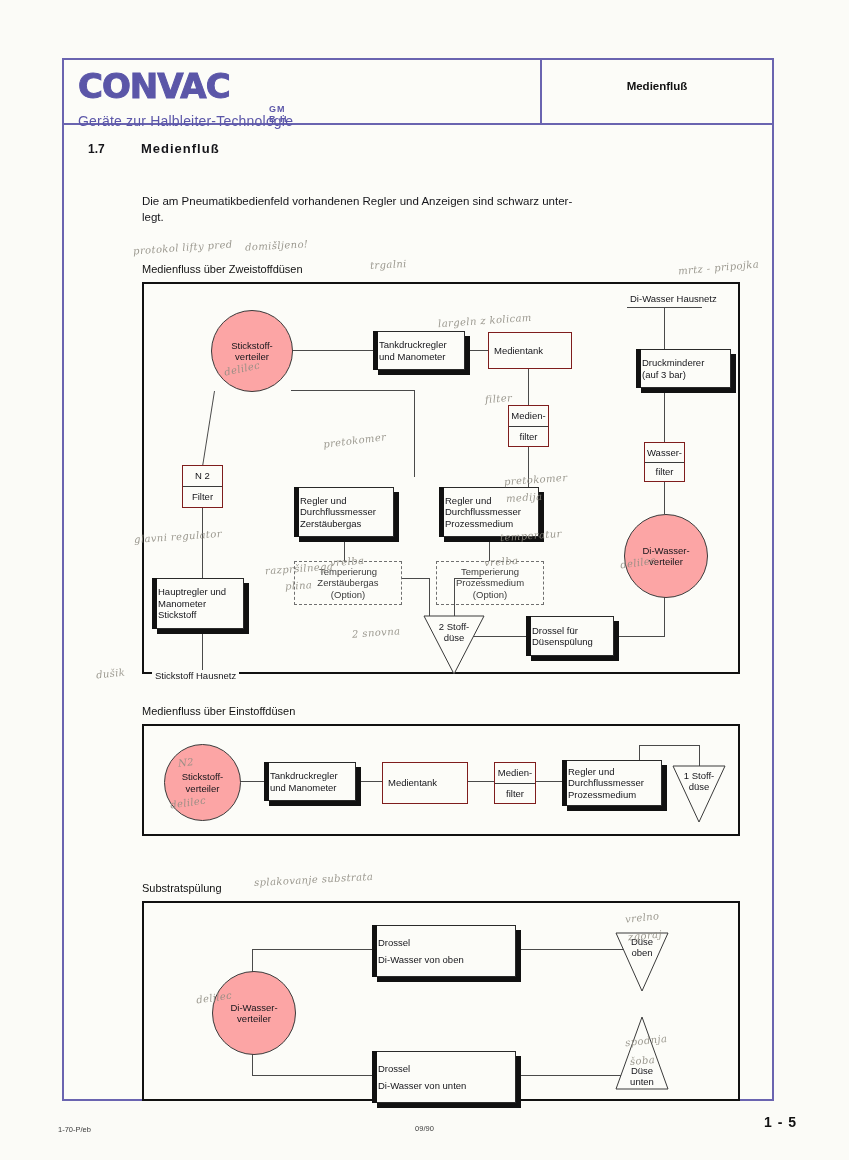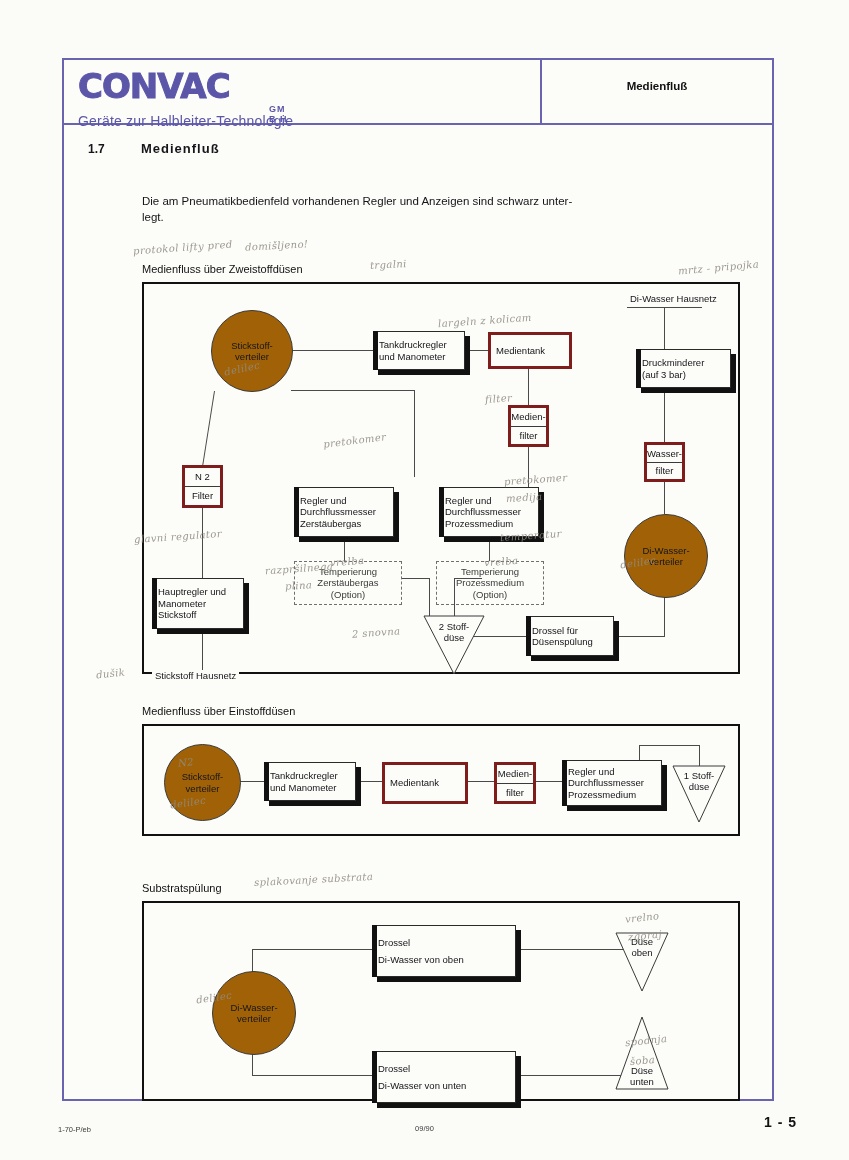--- a/index.html
+++ b/index.html
@@ -38,35 +38,35 @@
          line-height:15.5px;}
 
   
   .diagram-title{position:absolute;font-size:11px;color:#111;}
 
   
   .diagram-frame{position:absolute;border:2px solid #111;box-sizing:border-box;
                  background:#fcfcf8;}
 
   
-  .node{position:absolute;box-sizing:border-box;border:3px solid #7f1d1d;
+  .node{position:absolute;box-sizing:border-box;border:1px solid #7f1d1d;
         background:#fcfcf8;font-size:9.5px;line-height:11.5px;
         display:flex;flex-direction:column;justify-content:center;z-index:3;}
   .node span{display:block;padding-left:5px;}
   .node.center span{text-align:center;padding-left:0;}
   .node.shadow{box-shadow:5px 5px 0 0 #111;border:1px solid #2a2a2a;}
   .node.shadow::before{content:"";position:absolute;left:-1px;top:-1px;
         width:5px;height:calc(100% + 2px);background:#111;}
   .node.dashed{border:1px dashed #6f6f6f;color:#3a3a3a;background:transparent;}
   .node.split{padding:0;}
   .node.split .half{flex:1;display:flex;align-items:center;justify-content:center;}
   .node.split .half.top{border-bottom:1px solid #3a3a3a;}
 
   .circle{position:absolute;border:1px solid #3a3a3a;border-radius:50%;
-          background:#a16207;font-size:9.5px;line-height:11.5px;text-align:center;
+          background:#fca5a5;font-size:9.5px;line-height:11.5px;text-align:center;
           display:flex;flex-direction:column;align-items:center;
           justify-content:center;z-index:3;}
 
   .tri{position:absolute;z-index:3;text-decoration:underline;}
   .tri svg{display:block;overflow:visible;}
   .tri .lbl{position:absolute;left:0;width:100%;text-align:center;
             font-size:9.5px;line-height:11px;z-index:4;}
 
   .ln{position:absolute;background:#4a4a4a;z-index:1;}
   .ln.h{height:1px;}

